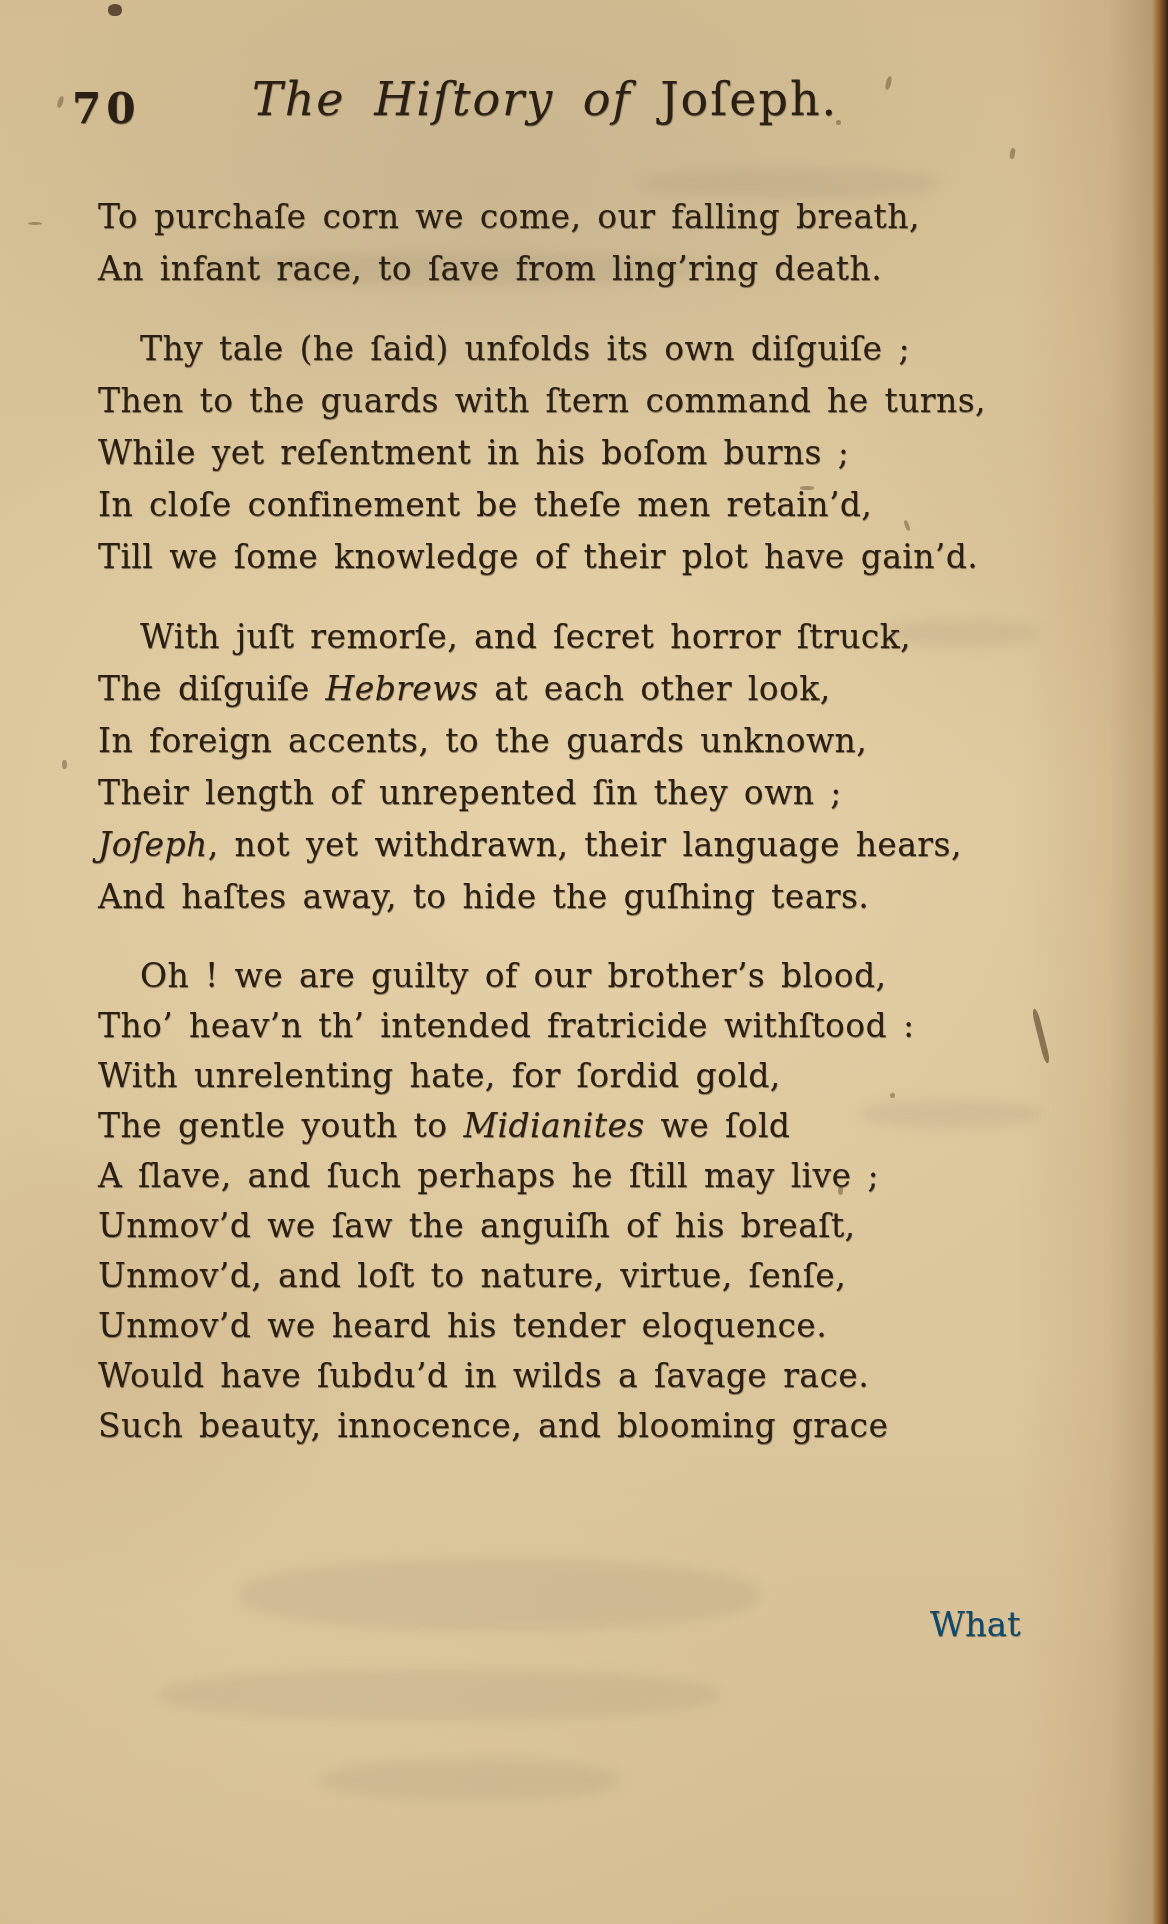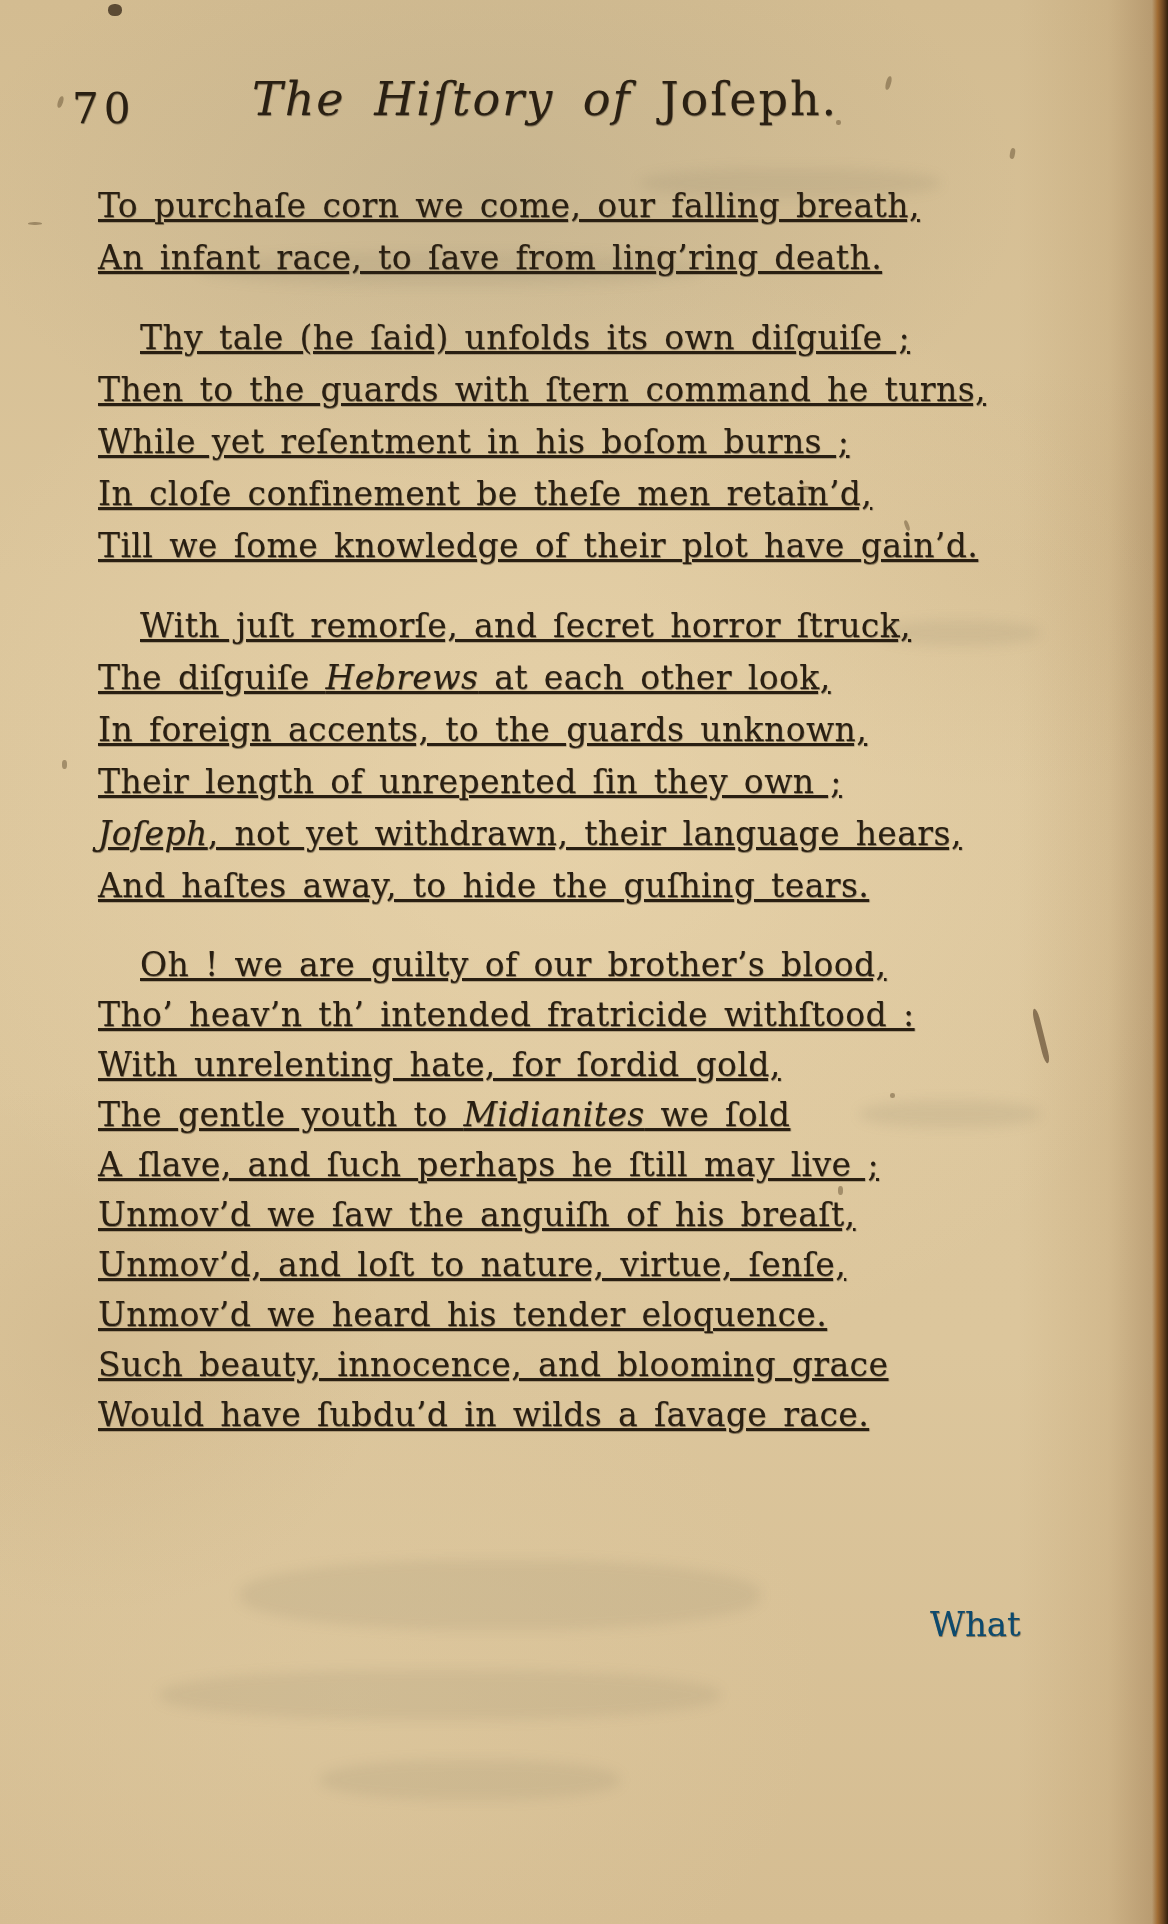--- a/index.html
+++ b/index.html
@@ -26,33 +26,34 @@
     position:absolute;top:0;right:0;width:16px;height:100%;
     background:linear-gradient(90deg, rgba(125,84,40,0) 0%, #a06c34 35%, #6b4520 70%, #331f0c 100%);
   }
   .ghost{position:absolute;background:rgba(122,114,92,0.12);filter:blur(6px);border-radius:45%;}
   .speck{position:absolute;background:rgba(52,38,22,0.75);border-radius:45%;}
   .speck.soft{background:rgba(92,70,42,0.45);}
   .header-num{
     position:absolute;left:72px;top:84px;
     font-size:42px;color:#2a2013;letter-spacing:5px;
     text-shadow:0.5px 0.5px 0.8px rgba(42,32,19,0.55);
+    font-weight:bold;
   }
   .header-title{
     position:absolute;left:252px;top:72px;white-space:nowrap;
     font-size:46px;color:#2a2013;letter-spacing:2px;word-spacing:12px;
     text-shadow:0.5px 0.5px 0.8px rgba(42,32,19,0.5);
   }
   .header-title .it{font-style:italic;}
   .poem{
     position:absolute;left:98px;top:176px;width:900px;
     font-size:33px;color:#291f12;word-spacing:5px;letter-spacing:0.4px;
     text-shadow:0.5px 0.5px 0.7px rgba(41,31,18,0.5);
   }
-  .stanza{margin:4px 0 28px 0;text-decoration:underline;}
+  .stanza{margin:15px 0 28px 0;}
   .line{height:52px;line-height:52px;white-space:nowrap;}
   .stanza.tight .line{height:50px;line-height:50px;}
   .line.indent{padding-left:42px;}
   .poem .it,.line .it{font-style:italic;}
   .catchword{
     position:absolute;left:930px;top:1598px;
     font-size:34px;color:#0c4a6e;line-height:52px;
     text-shadow:0.5px 0.5px 0.7px rgba(41,31,18,0.5);
   }
 </style>
@@ -109,18 +110,18 @@
     </div>
     <div class="stanza tight">
       <div class="line indent"><span>Oh ! we are guilty of our brother’s blood,</span></div>
       <div class="line"><span>Tho’ heav’n th’ intended fratricide withſtood :</span></div>
       <div class="line"><span>With unrelenting hate, for ſordid gold,</span></div>
       <div class="line"><span>The gentle youth to </span><span class="it">Midianites</span><span> we ſold</span></div>
       <div class="line"><span>A ſlave, and ſuch perhaps he ſtill may live ;</span></div>
       <div class="line"><span>Unmov’d we ſaw the anguiſh of his breaſt,</span></div>
       <div class="line"><span>Unmov’d, and loſt to nature, virtue, ſenſe,</span></div>
       <div class="line"><span>Unmov’d we heard his tender eloquence.</span></div>
+      <div class="line"><span>Would have ſubdu’d in wilds a ſavage race.</span></div>
       <div class="line"><span>Such beauty, innocence, and blooming grace</span></div>
-      <div class="line"><span>Would have ſubdu’d in wilds a ſavage race.</span></div>
     </div>
   </div>
 
 <div class="catchword">What</div>
 
 </body></html>

